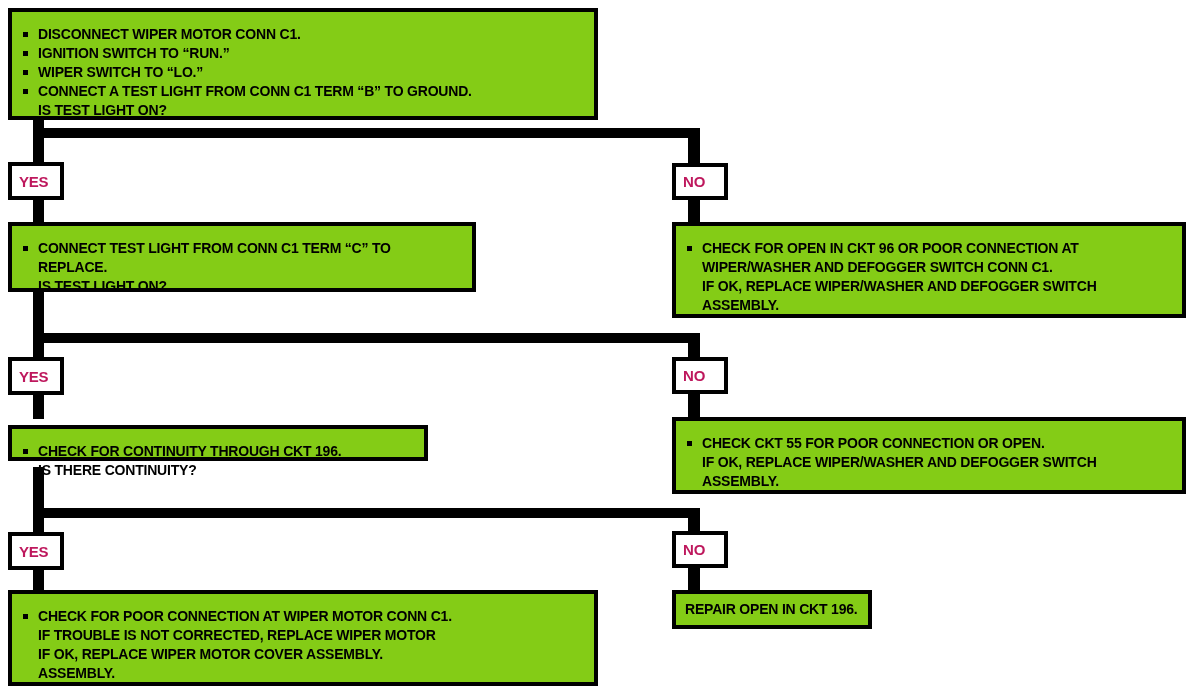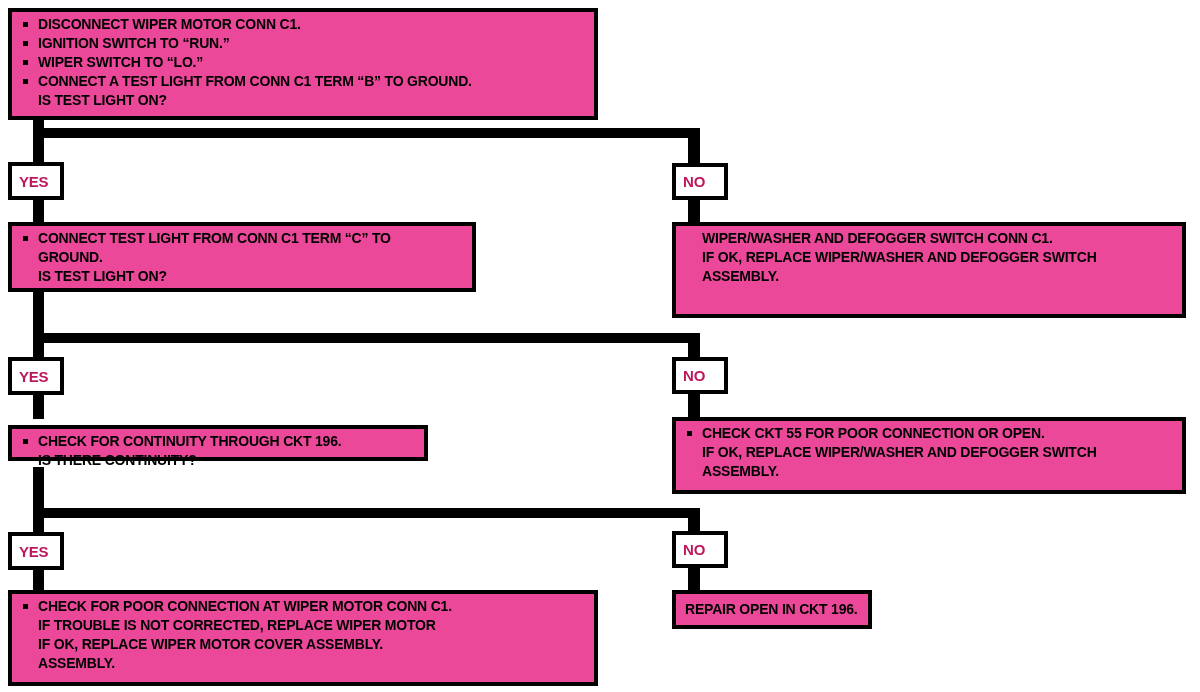--- a/index.html
+++ b/index.html
@@ -6,23 +6,23 @@
   #canvas{
     position:relative;
     width:1200px;height:692px;
     background:#fff;
     font-family:"Liberation Sans", sans-serif;
     overflow:hidden;
   }
   .fbox{
     position:absolute;
     border:4px solid #000;
-    background:#ec4899;
+    background:#84cc16;
     box-sizing:border-box;
-    padding:3px 8px 3px 9px;
+    padding:13px 8px 3px 9px;
     z-index:2;
   }
   .tline{
     display:flex;
     align-items:flex-start;
     font-weight:bold;
     font-size:14px;
     line-height:19px;
     letter-spacing:-0.2px;
     color:#000;
@@ -108,29 +108,33 @@
     <span>NO</span>
   </div>
 
   <div class="fbox" style="left:8px;top:222px;width:468px;height:70px;">
     <div class="tline">
         <span class="bullet"></span>
         <span>CONNECT TEST LIGHT FROM CONN C1 TERM “C” TO</span>
       </div>
     <div class="tline">
         <span class="bullet hid"></span>
-        <span>GROUND.</span>
+        <span>REPLACE.</span>
       </div>
     <div class="tline">
         <span class="bullet hid"></span>
         <span>IS TEST LIGHT ON?</span>
       </div>
   </div>
 
   <div class="fbox" style="left:672px;top:222px;width:514px;height:96px;">
+    <div class="tline">
+        <span class="bullet"></span>
+        <span>CHECK FOR OPEN IN CKT 96 OR POOR CONNECTION AT</span>
+      </div>
     <div class="tline">
         <span class="bullet hid"></span>
         <span>WIPER/WASHER AND DEFOGGER SWITCH CONN C1.</span>
       </div>
     <div class="tline">
         <span class="bullet hid"></span>
         <span>IF OK, REPLACE WIPER/WASHER AND DEFOGGER SWITCH</span>
       </div>
     <div class="tline">
         <span class="bullet hid"></span>

